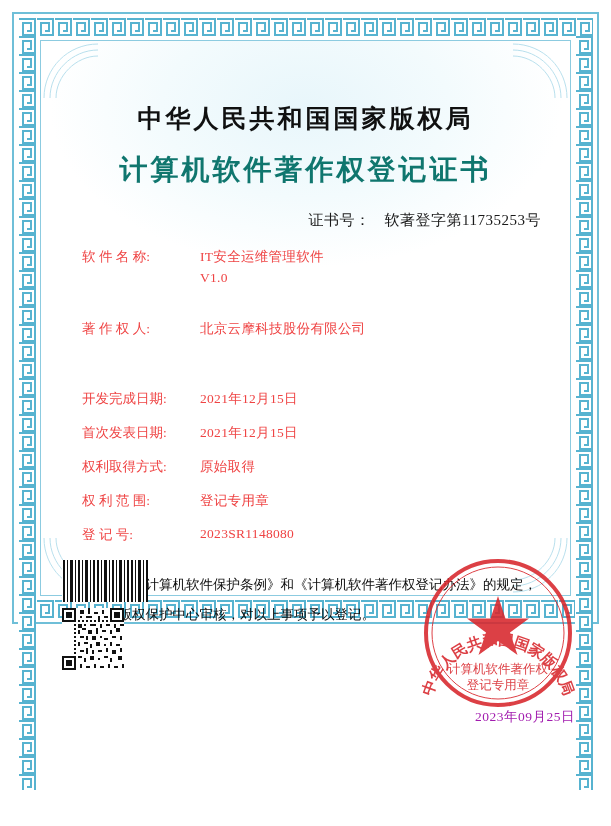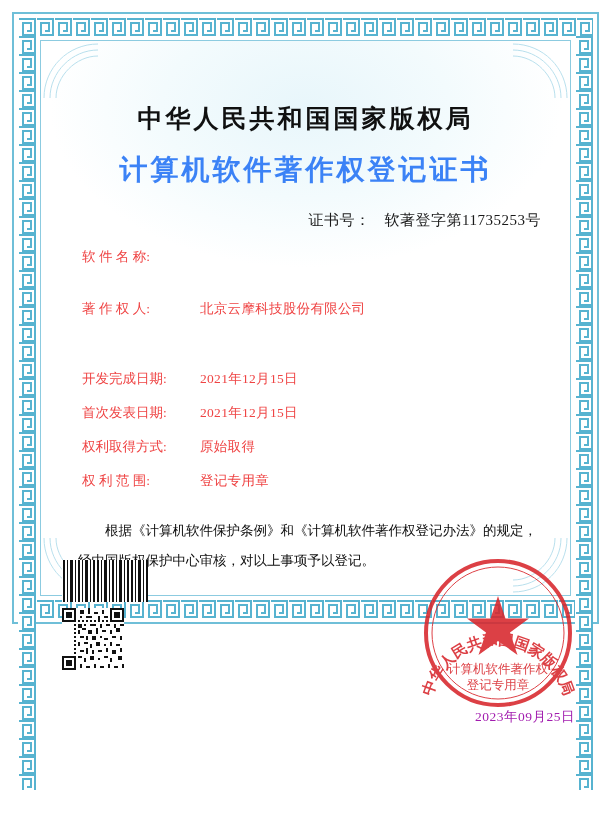--- a/index.html
+++ b/index.html
@@ -87,21 +87,21 @@
     letter-spacing: 3px;
     color: #101010;
     font-weight: bold;
     margin-top: 50px;
     font-family: "DejaVu Serif", "Liberation Serif", serif;
   }
   .title-sub {
     text-align: center;
     font-size: 28px;
     letter-spacing: 3px;
-    color: #3b82f6;
+    color: #0f766e;
     font-weight: bold;
     margin-top: 16px;
     font-family: "DejaVu Serif", "Liberation Serif", serif;
   }
 
   .cert-no {
     margin-top: 22px;
     text-align: right;
     padding-right: 18px;
     font-size: 15px;
@@ -266,20 +266,24 @@
     <div class="title-sub">计算机软件著作权登记证书</div>
 
     <div class="cert-no">
       <span class="label">证书号：</span><span>软著登字第11735253号</span>
     </div>
 
     <div class="fields">
 
       <div class="field-row">
         <div class="field-label">软 件 名 称:</div>
+        <div class="field-value">
+          <span>IT安全运维管理软件</span>
+          <span class="line2">V1.0</span>
+        </div>
       </div>
 
       <div class="gap-lg"></div>
 
       <div class="field-row">
         <div class="field-label">著 作 权 人:</div>
         <div class="field-value">北京云摩科技股份有限公司</div>
       </div>
 
       <div class="gap-lg"></div>
@@ -298,20 +302,24 @@
       <div class="field-row">
         <div class="field-label">权利取得方式:</div>
         <div class="field-value">原始取得</div>
       </div>
 
       <div class="field-row">
         <div class="field-label">权 利 范 围:</div>
         <div class="field-value">登记专用章</div>
       </div>
 
+      <div class="field-row">
+        <div class="field-label">登 记 号:</div>
+        <div class="field-value">2023SR1148080</div>
+      </div>
 
     </div>
 
     <div class="statement"><span class="indent"></span><span>根据《计算机软件保护条例》和《计算机软件著作权登记办法》的规定，经中国版权保护中心审核，对以上事项予以登记。</span></div>
 
   </div>
 
   <div class="codes">
     <svg class="barcode" viewBox="0 0 86 42">
       <rect width="86" height="42" fill="#ffffff"></rect>

